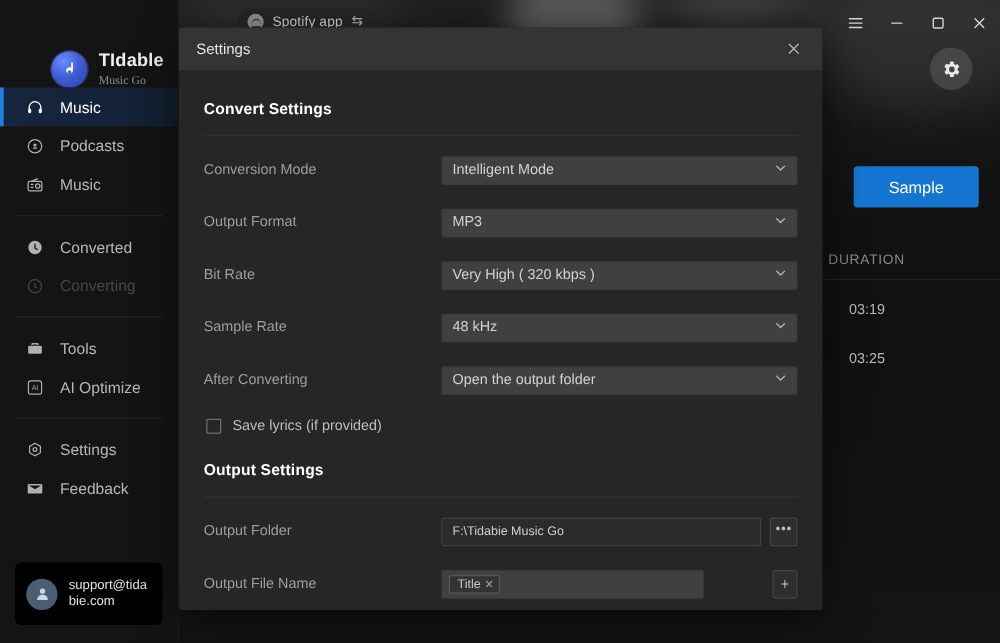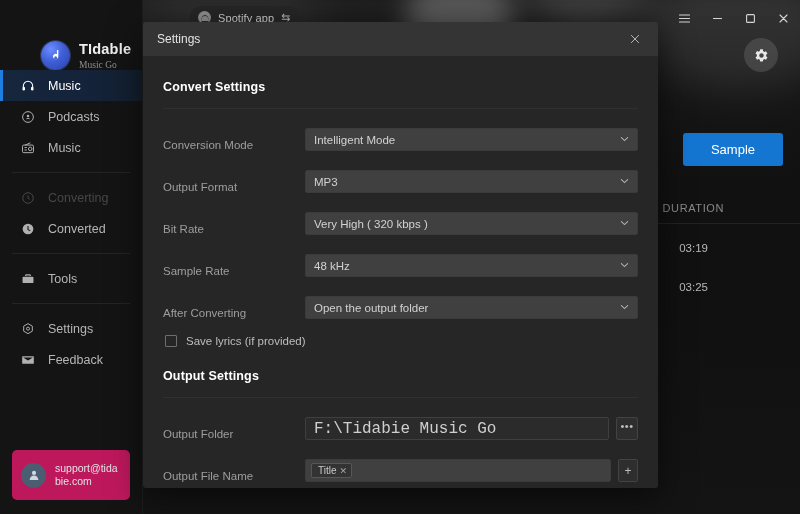--- a/index.html
+++ b/index.html
@@ -138,21 +138,21 @@
     width: 3px; background: #1f7fe0;
   }
   .nav-item.active .ni-icon { color: #ffffff; }
   .nav-item.disabled { color: #474747; }
   .nav-item.disabled .ni-icon { color: #474747; }
   .nav-sep { height: 1px; background: #242424; margin: 9px 12px; }
 
   .account {
     position: absolute; left: 12px; right: 12px; bottom: 14px;
     height: 50px; border-radius: 5px;
-    background: #be185d;
+    background: #000000;
     display: flex; align-items: center; gap: 9px; padding: 0 9px;
   }
   .avatar {
     width: 25px; height: 25px; border-radius: 50%;
     background: #4b5d70; flex: 0 0 25px;
     display: flex; align-items: center; justify-content: center;
   }
   .account-mail { font-size: 10.5px; color: #e2e2e2; line-height: 1.28; word-break: break-all; }
 
   
@@ -175,22 +175,22 @@
 
   .dlg-body { padding: 16px 20px 0 20px; }
 
   .section-title {
     font-size: 12.5px; font-weight: bold; color: #ffffff;
     margin: 8px 0 0 0; letter-spacing: .15px;
   }
   .section-rule { height: 1px; background: #303030; margin: 14px 0 0 0; }
 
   .field {
-    display: flex; align-items: flex-end;
-    height: 30px; margin-top: 12px;
+    display: flex; align-items: center;
+    height: 30px; margin-top: 12px; gap: 48px;
   }
   .field .f-label { width: 142px; font-size: 11.5px; color: #9e9e9e; flex: 0 0 142px; }
   .control {
     position: relative; flex: 1;
     height: 23px;
     border: 1px solid #3b3b3b; border-radius: 2px;
     background: #404040;
     display: flex; align-items: center;
     padding: 0 26px 0 8px;
     font-size: 11.5px; color: #d2d2d2;
@@ -199,21 +199,21 @@
     position: absolute; right: 7px; top: 50%; transform: translateY(-50%);
     color: #b0b0b0;
   }
 
   .row-folder { display: flex; align-items: center; gap: 7px; flex: 1; }
   .folder-input {
     flex: 1; height: 23px;
     border: 1px solid #3f3f3f; border-radius: 2px;
     background: #2b2b2b;
     display: flex; align-items: center; padding: 0 8px;
-    font-size: 16px; color: #cfcfcf; font-family: Liberation Mono, monospace;
+    font-size: 10px; color: #cfcfcf;
   }
   .dots-btn {
     width: 22px; height: 23px; flex: 0 0 22px;
     border: 1px solid #434343; border-radius: 2px;
     background: #2e2e2e;
     display: flex; align-items: center; justify-content: center;
     color: #bdbdbd; font-size: 11px; letter-spacing: .5px;
     padding-bottom: 5px;
   }
   .tags-input {
@@ -344,51 +344,60 @@
           <rect x="2.6" y="7" width="18.8" height="13" rx="2.2"></rect>
             <circle cx="15.8" cy="13.5" r="3"></circle>
             <path d="M6 11.2h4M6 15.4h4M7 7L16 3.2"></path>
         </svg>
       </span>
       <span>Music</span>
     </div>
 
     <div class="nav-sep"></div>
 
+    <div class="nav-item">
+      <span class="ni-icon">
+        <svg width="14" height="14" viewBox="0 0 24 24" fill="currentColor">
+          <path d="M12 2.8A9.2 9.2 0 1012 21.2 9.2 9.2 0 0012 2.8zm.9 9.6l3.3 2-0.9 1.5-4.2-2.5V6.8h1.8z"></path>
+        </svg>
+      </span>
+      <span>Converted</span>
+    </div>
+
     <div class="nav-item disabled">
       <span class="ni-icon">
         <svg width="14" height="14" viewBox="0 0 24 24" fill="none" stroke="currentColor" stroke-width="1.7">
           <circle cx="12" cy="12" r="9"></circle>
             <path d="M12 7.5v5l3 1.8"></path>
         </svg>
       </span>
       <span>Converting</span>
     </div>
 
-    <div class="nav-item">
-      <span class="ni-icon">
-        <svg width="14" height="14" viewBox="0 0 24 24" fill="currentColor">
-          <path d="M12 2.8A9.2 9.2 0 1012 21.2 9.2 9.2 0 0012 2.8zm.9 9.6l3.3 2-0.9 1.5-4.2-2.5V6.8h1.8z"></path>
-        </svg>
-      </span>
-      <span>Converted</span>
-    </div>
-
     <div class="nav-sep"></div>
 
     <div class="nav-item">
       <span class="ni-icon">
         <svg width="14" height="14" viewBox="0 0 24 24" fill="currentColor">
           <path d="M9 4h6a2 2 0 012 2v1h-2V6H9v1H7V6a2 2 0 012-2z"></path>
             <rect x="2.6" y="8" width="18.8" height="11" rx="2"></rect>
         </svg>
       </span>
       <span>Tools</span>
     </div>
 
+    <div class="nav-item">
+      <span class="ni-icon">
+        <svg width="14" height="14" viewBox="0 0 24 24" fill="none" stroke="currentColor" stroke-width="1.6">
+          <rect x="3" y="3" width="18" height="18" rx="3"></rect>
+          <text x="12" y="16" font-size="9.5" fill="currentColor" stroke="none" text-anchor="middle" font-family="Liberation Sans, sans-serif">AI</text>
+        </svg>
+      </span>
+      <span>AI Optimize</span>
+    </div>
 
     <div class="nav-sep"></div>
 
     <div class="nav-item">
       <span class="ni-icon">
         <svg width="14" height="14" viewBox="0 0 24 24" fill="none" stroke="currentColor" stroke-width="1.7">
           <path d="M12 2.8l7.4 4.3v8.6L12 20l-7.4-4.3V7.1z"></path>
             <circle cx="12" cy="11.4" r="2.6"></circle>
         </svg>
       </span>

